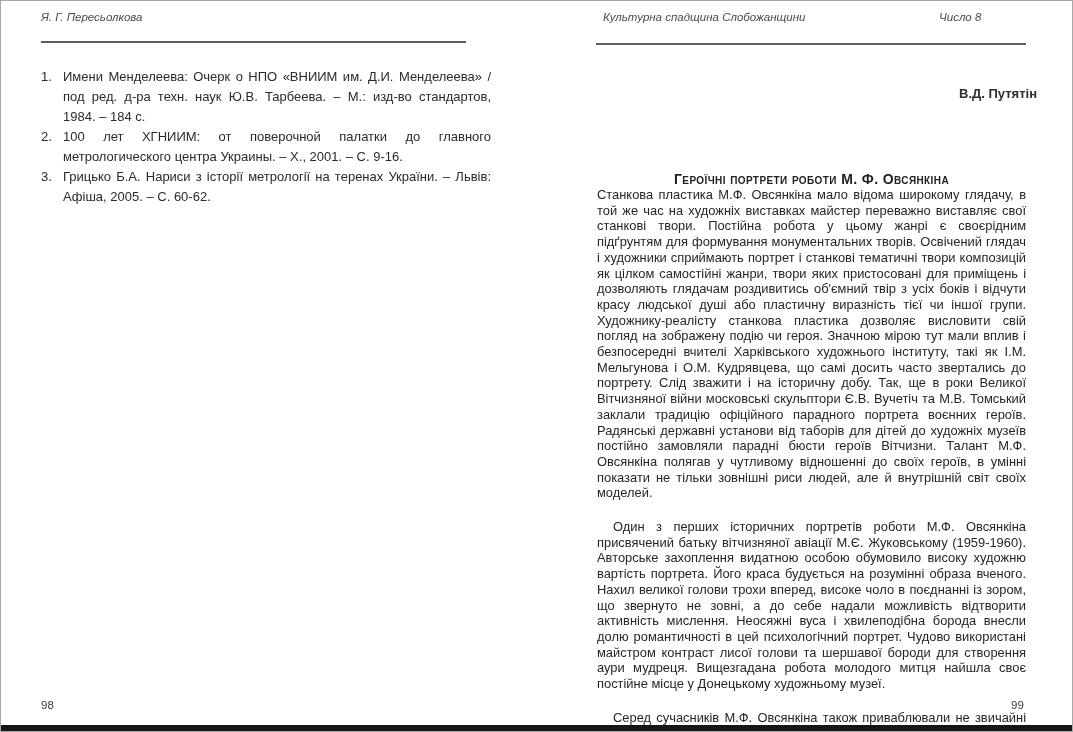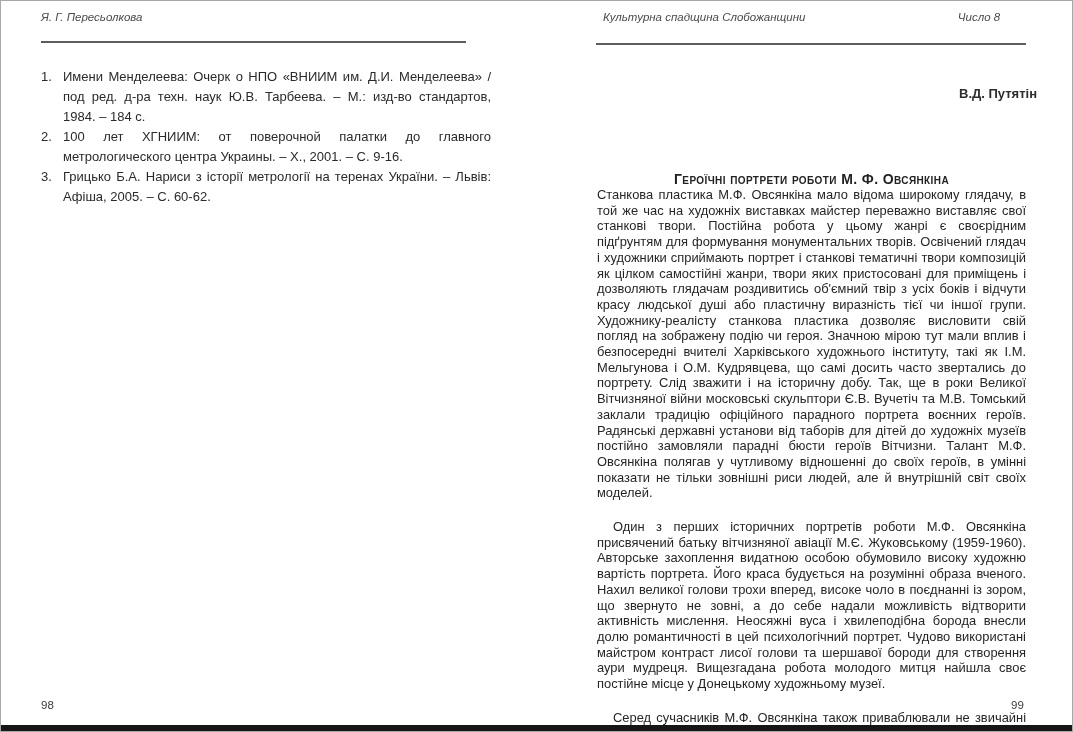--- a/index.html
+++ b/index.html
@@ -83,21 +83,21 @@
     <div class="ref-item">
       <span class="ref-num">3.</span>
       <span class="ref-text">Грицько Б.А. Нариси з історії метрології на теренах України. – Львів: Афіша, 2005. – С. 60-62.</span>
     </div>
   </div>
 
   <div class="page-num" style="left:40px;">98</div>
 
   <div class="running-head" style="left:602px;">Культурна спадщина Слобожанщини</div>
 
-  <div class="running-head" style="left:938px;width:80px;text-align:center;">Число 8</div>
+  <div class="running-head" style="left:938px;width:80px;text-align:left;">Число 8</div>
 
   <div class="head-rule" style="left:595px;top:42px;width:430px;"></div>
 
   <div class="author">В.Д. Путятін</div>
 
   <div class="article-title">Героїчні портрети роботи М. Ф. Овсянкіна</div>
 
   <div class="article-body">
     <p>Станкова пластика М.Ф. Овсянкіна мало відома широкому глядачу, в той же час на художніх виставках майстер переважно виставляє свої станкові твори. Постійна робота у цьому жанрі є своєрідним підґрунтям для формування монументальних творів. Освічений глядач і художники сприймають портрет і станкові тематичні твори композицій як цілком самостійні жанри, твори яких пристосовані для приміщень і дозволяють глядачам роздивитись об'ємний твір з усіх боків і відчути красу людської душі або пластичну виразність тієї чи іншої групи. Художнику-реалісту станкова пластика дозволяє висловити свій погляд на зображену подію чи героя. Значною мірою тут мали вплив і безпосередні вчителі Харківського художнього інституту, такі як І.М. Мельгунова і О.М. Кудрявцева, що самі досить часто звертались до портрету. Слід зважити і на історичну добу. Так, ще в роки Великої Вітчизняної війни московські скульптори Є.В. Вучетіч та М.В. Томський заклали традицію офіційного парадного портрета воєнних героїв. Радянські державні установи від таборів для дітей до художніх музеїв постійно замовляли парадні бюсти героїв Вітчизни. Талант М.Ф. Овсянкіна полягав у чутливому відношенні до своїх героїв, в умінні показати не тільки зовнішні риси людей, але й внутрішній світ своїх моделей.</p>
     <p class="indent">Один з перших історичних портретів роботи М.Ф. Овсянкіна присвячений батьку вітчизняної авіації М.Є. Жуковському (1959-1960). Авторське захоплення видатною особою обумовило високу художню вартість портрета. Його краса будується на розумінні образа вченого. Нахил великої голови трохи вперед, високе чоло в поєднанні із зором, що звернуто не зовні, а до себе надали можливість відтворити активність мислення. Неосяжні вуса і хвилеподібна борода внесли долю романтичності в цей психологічний портрет. Чудово використані майстром контраст лисої голови та шершавої бороди для створення аури мудреця. Вищезгадана робота молодого митця найшла своє постійне місце у Донецькому художньому музеї.</p>

